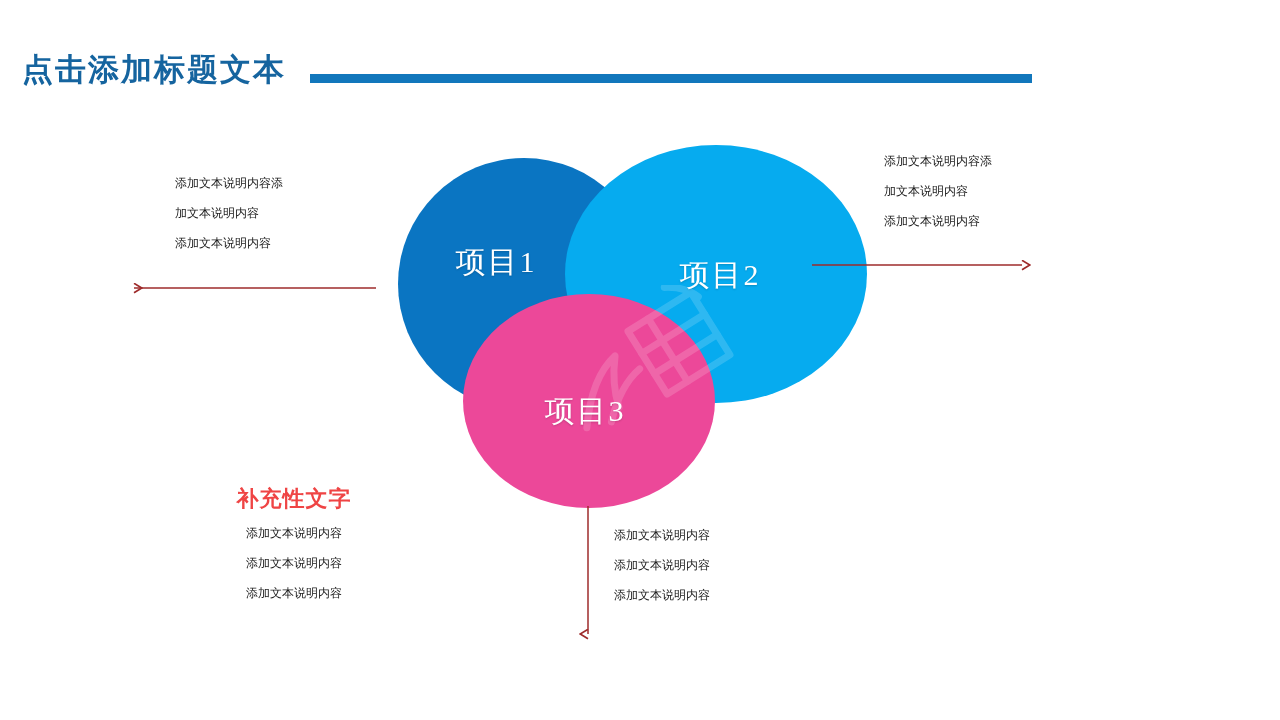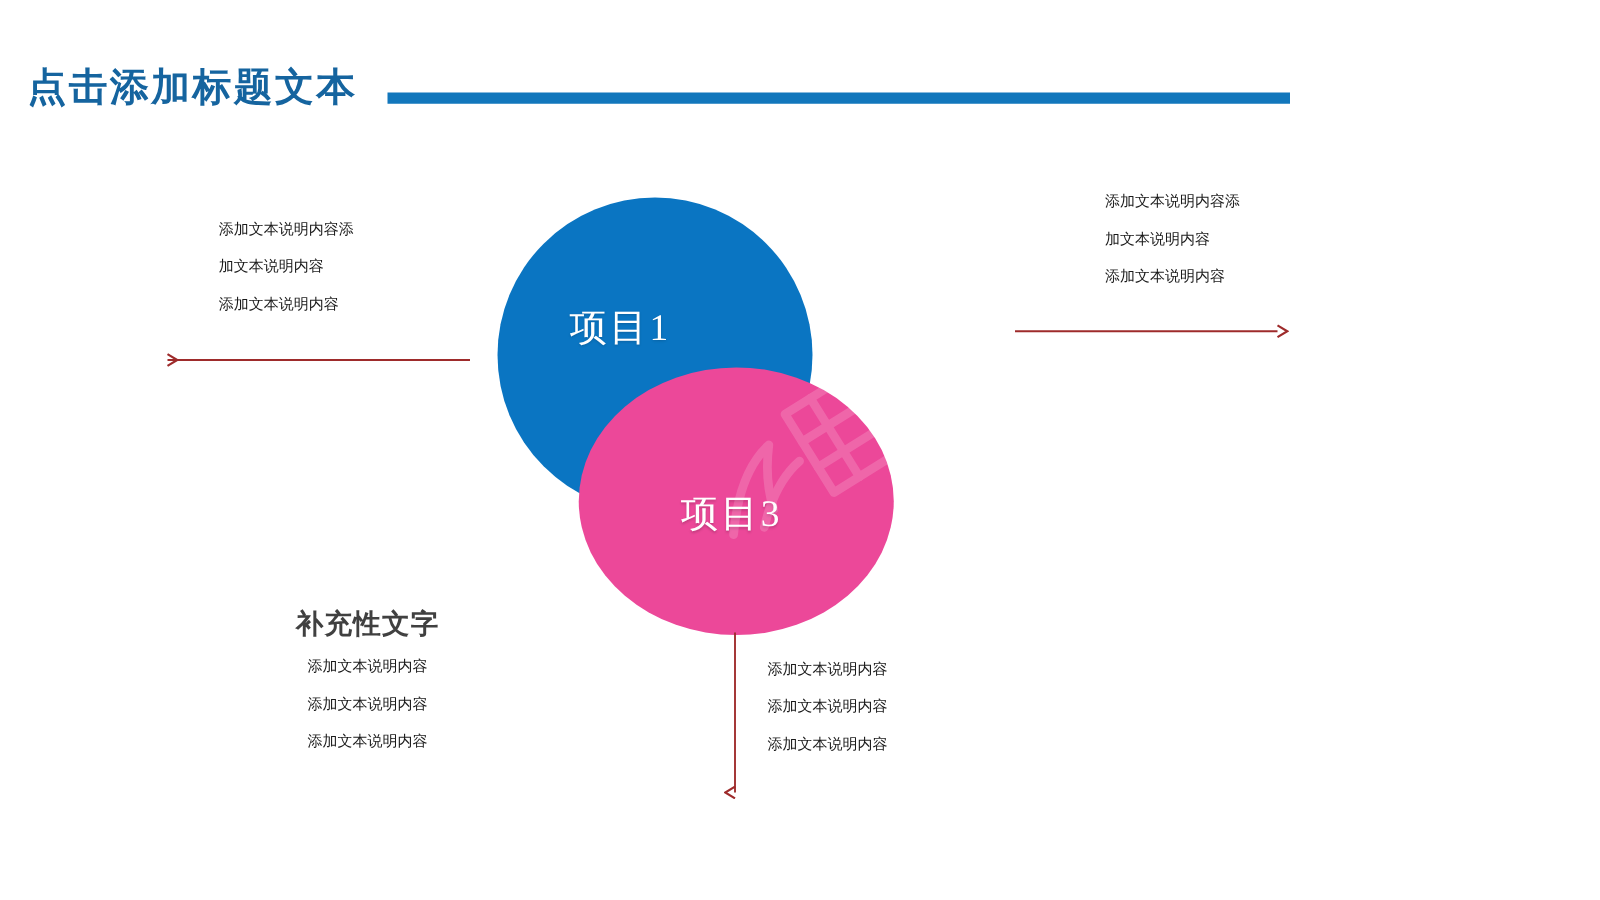--- a/index.html
+++ b/index.html
@@ -157,40 +157,43 @@
   }
   #supplement-heading {
     position: absolute;
     left: 207px;
     top: 484px;
     width: 174px;
     text-align: center;
     font-size: 22px;
     font-weight: bold;
     letter-spacing: 1px;
-    color: #404040;
+    color: #ef4444;
     white-space: nowrap;
   }
 </style>
 </head>
 <body>
 
 <div id="slide">
 
   <div id="header">
     <div id="slide-title">点击添加标题文本</div>
     <div id="title-rule"></div>
   </div>
 
   <div id="venn">
 
     <div class="circle" id="circle-1">
       <span class="circle-label">项目1</span>
     </div>
 
+    <div class="circle" id="circle-2">
+      <span class="circle-label">项目2</span>
+    </div>
 
     <div class="circle" id="circle-3">
       <span class="circle-label">项目3</span>
     </div>
 
     <svg id="watermark" viewBox="0 0 200 180">
       <g transform="rotate(-32 100 90)" fill="none" stroke="#ffffff" stroke-width="7" stroke-linecap="round" stroke-linejoin="round">
         <path d="M10 96 q30 -40 62 -46 q-18 22 -24 46"></path>
         <path d="M34 104 q26 -26 52 -30"></path>
         <path d="M96 36 h74 v74 h-74 z"></path>

